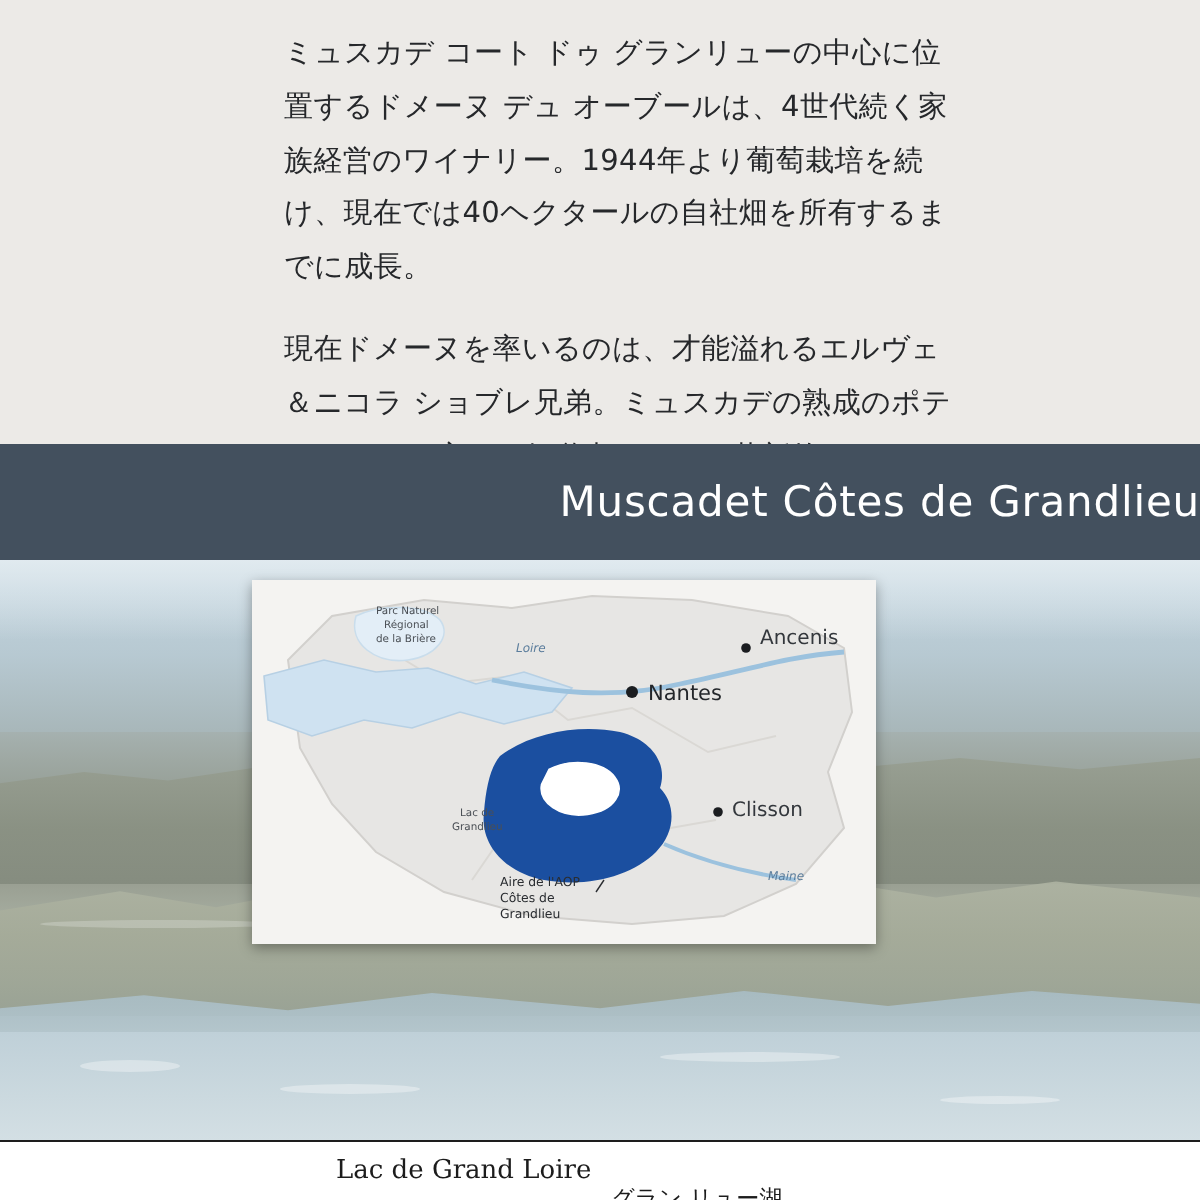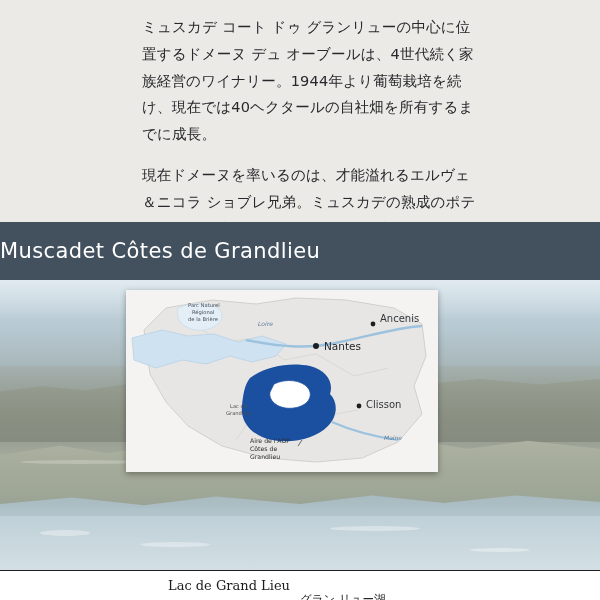--- a/index.html
+++ b/index.html
@@ -48,21 +48,21 @@
   
   .title-band {
     position: absolute;
     left: 0;
     top: 222px;
     width: 600px;
     height: 58px;
     background: #43505e;
     display: flex;
     align-items: center;
-    justify-content: flex-start;
+    justify-content: flex-end;
   }
   .title-band-text {
     color: #ffffff;
     font-family: "DejaVu Sans", "Liberation Sans", sans-serif;
     font-size: 21px;
     letter-spacing: 0.4px;
     font-weight: 400;
     white-space: nowrap;
   }
 
@@ -262,17 +262,17 @@
       <text class="mlabel-small" x="100" y="125">Grandlieu</text>
 
       <path d="M176,150 L172,156" stroke="#2a2d31" stroke-width="0.7" fill="none"></path>
       <text class="mlabel-aop" x="124" y="153">Aire de l'AOP</text>
       <text class="mlabel-aop" x="124" y="161">Côtes de</text>
       <text class="mlabel-aop" x="124" y="169">Grandlieu</text>
     </svg>
   </div>
 
   <div class="caption-bar">
-    <span class="caption-main">Lac de Grand Lieu</span>
+    <span class="caption-main">Lac de Grand Loire</span>
     <span class="caption-sub">グラン リュー湖</span>
   </div>
 
 </div>
 
 </body></html>

